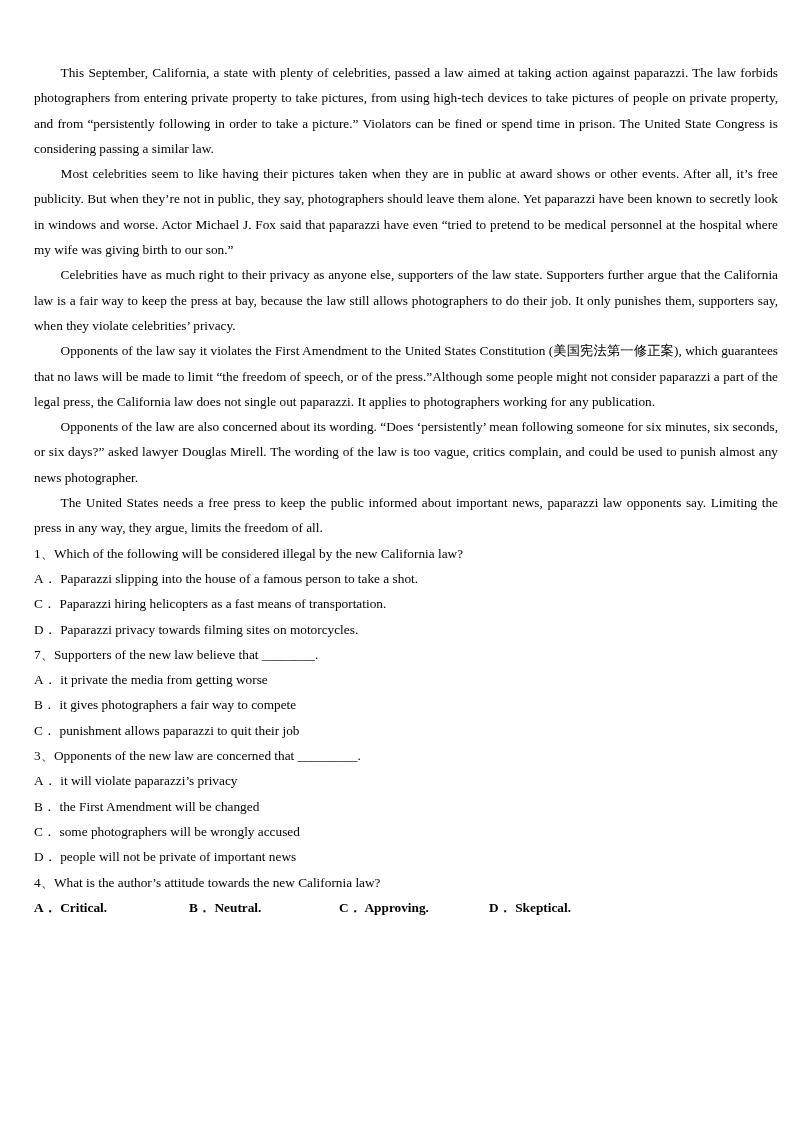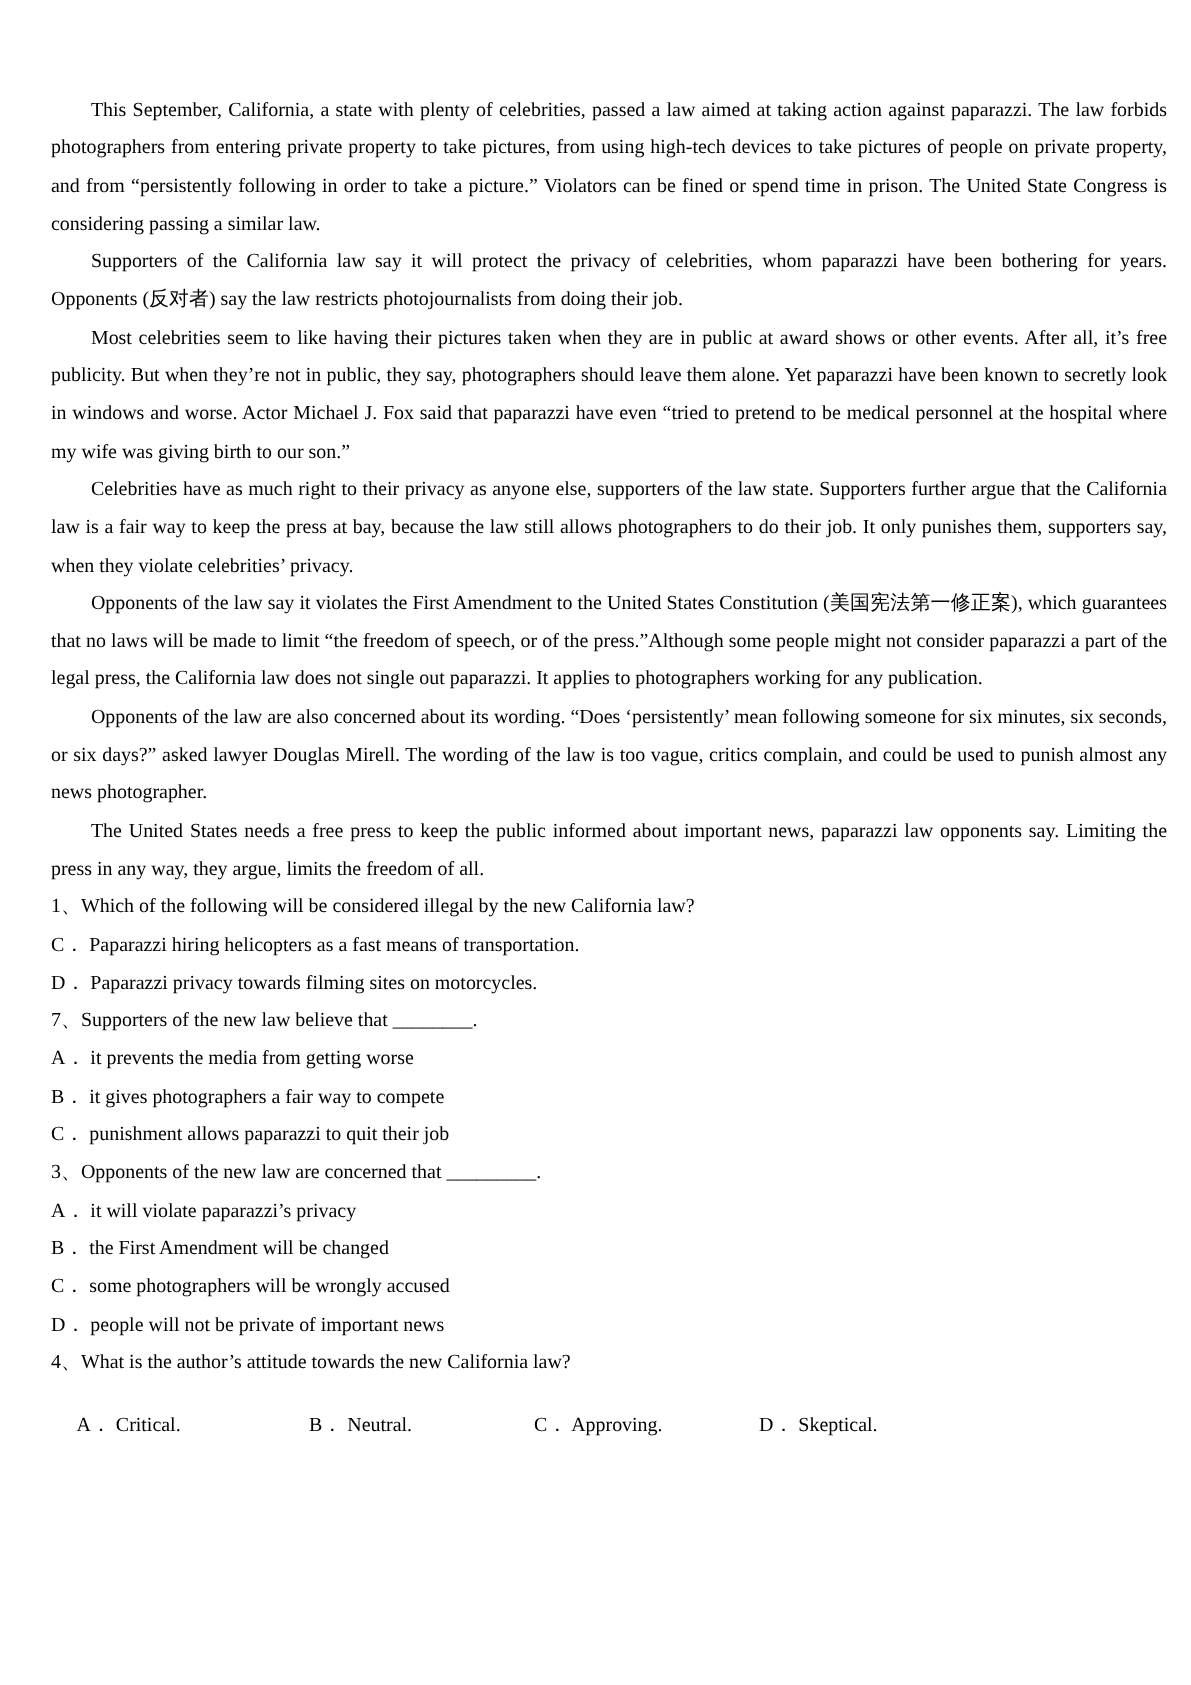--- a/index.html
+++ b/index.html
@@ -37,50 +37,51 @@
     text-align: left;
     white-space: pre-wrap;
   }
   .opt-line {
     margin: 0;
     text-indent: 0;
     text-align: left;
     white-space: pre-wrap;
   }
   .opt-row {
-    margin: 17px;
+    margin: 0;
     text-indent: 0;
     text-align: left;
     display: block;
     white-space: pre;
+    font-weight: bold;
   }
   .opt-row span.cell {
     display: inline-block;
   }
 </style>
 </head>
 <body>
 
 <div class="page">
   <div class="doc">
 
     <p class="para">This September, California, a state with plenty of celebrities, passed a law aimed at taking action against paparazzi. The law forbids photographers from entering private property to take pictures, from using high-tech devices to take pictures of people on private property, and from “persistently following in order to take a picture.” Violators can be fined or spend time in prison. The United State Congress is considering passing a similar law.</p>
-    <p class="para">Supporters of the California law say it will protect the privacy of celebrities, whom paparazzi have been bothering for years. Opponents (反对者) say the law restricts photojournalists from doing their job.</p>
     <p class="para">Most celebrities seem to like having their pictures taken when they are in public at award shows or other events. After all, it’s free publicity. But when they’re not in public, they say, photographers should leave them alone. Yet paparazzi have been known to secretly look in windows and worse. Actor Michael J. Fox said that paparazzi have even “tried to pretend to be medical personnel at the hospital where my wife was giving birth to our son.”</p>
     <p class="para">Celebrities have as much right to their privacy as anyone else, supporters of the law state. Supporters further argue that the California law is a fair way to keep the press at bay, because the law still allows photographers to do their job. It only punishes them, supporters say, when they violate celebrities’ privacy.</p>
     <p class="para">Opponents of the law say it violates the First Amendment to the United States Constitution (美国宪法第一修正案), which guarantees that no laws will be made to limit “the freedom of speech, or of the press.”Although some people might not consider paparazzi a part of the legal press, the California law does not single out paparazzi. It applies to photographers working for any publication.</p>
     <p class="para">Opponents of the law are also concerned about its wording. “Does ‘persistently’ mean following someone for six minutes, six seconds, or six days?” asked lawyer Douglas Mirell. The wording of the law is too vague, critics complain, and could be used to punish almost any news photographer.</p>
     <p class="para">The United States needs a free press to keep the public informed about important news, paparazzi law opponents say. Limiting the press in any way, they argue, limits the freedom of all.</p>
 
     <p class="q-line">1、Which of the following will be considered illegal by the new California law?</p>
+    <p class="opt-line">A． Paparazzi slipping into the house of a famous person to take a shot.</p>
     <p class="opt-line">C． Paparazzi hiring helicopters as a fast means of transportation.</p>
     <p class="opt-line">D． Paparazzi privacy towards filming sites on motorcycles.</p>
 
     <p class="q-line">7、Supporters of the new law believe that ________.</p>
-    <p class="opt-line">A． it prevents the media from getting worse</p>
+    <p class="opt-line">A． it private the media from getting worse</p>
     <p class="opt-line">B． it gives photographers a fair way to compete</p>
     <p class="opt-line">C． punishment allows paparazzi to quit their job</p>
 
     <p class="q-line">3、Opponents of the new law are concerned that _________.</p>
     <p class="opt-line">A． it will violate paparazzi’s privacy</p>
     <p class="opt-line">B． the First Amendment will be changed</p>
     <p class="opt-line">C． some photographers will be wrongly accused</p>
     <p class="opt-line">D． people will not be private of important news</p>
 
     <p class="q-line">4、What is the author’s attitude towards the new California law?</p>

